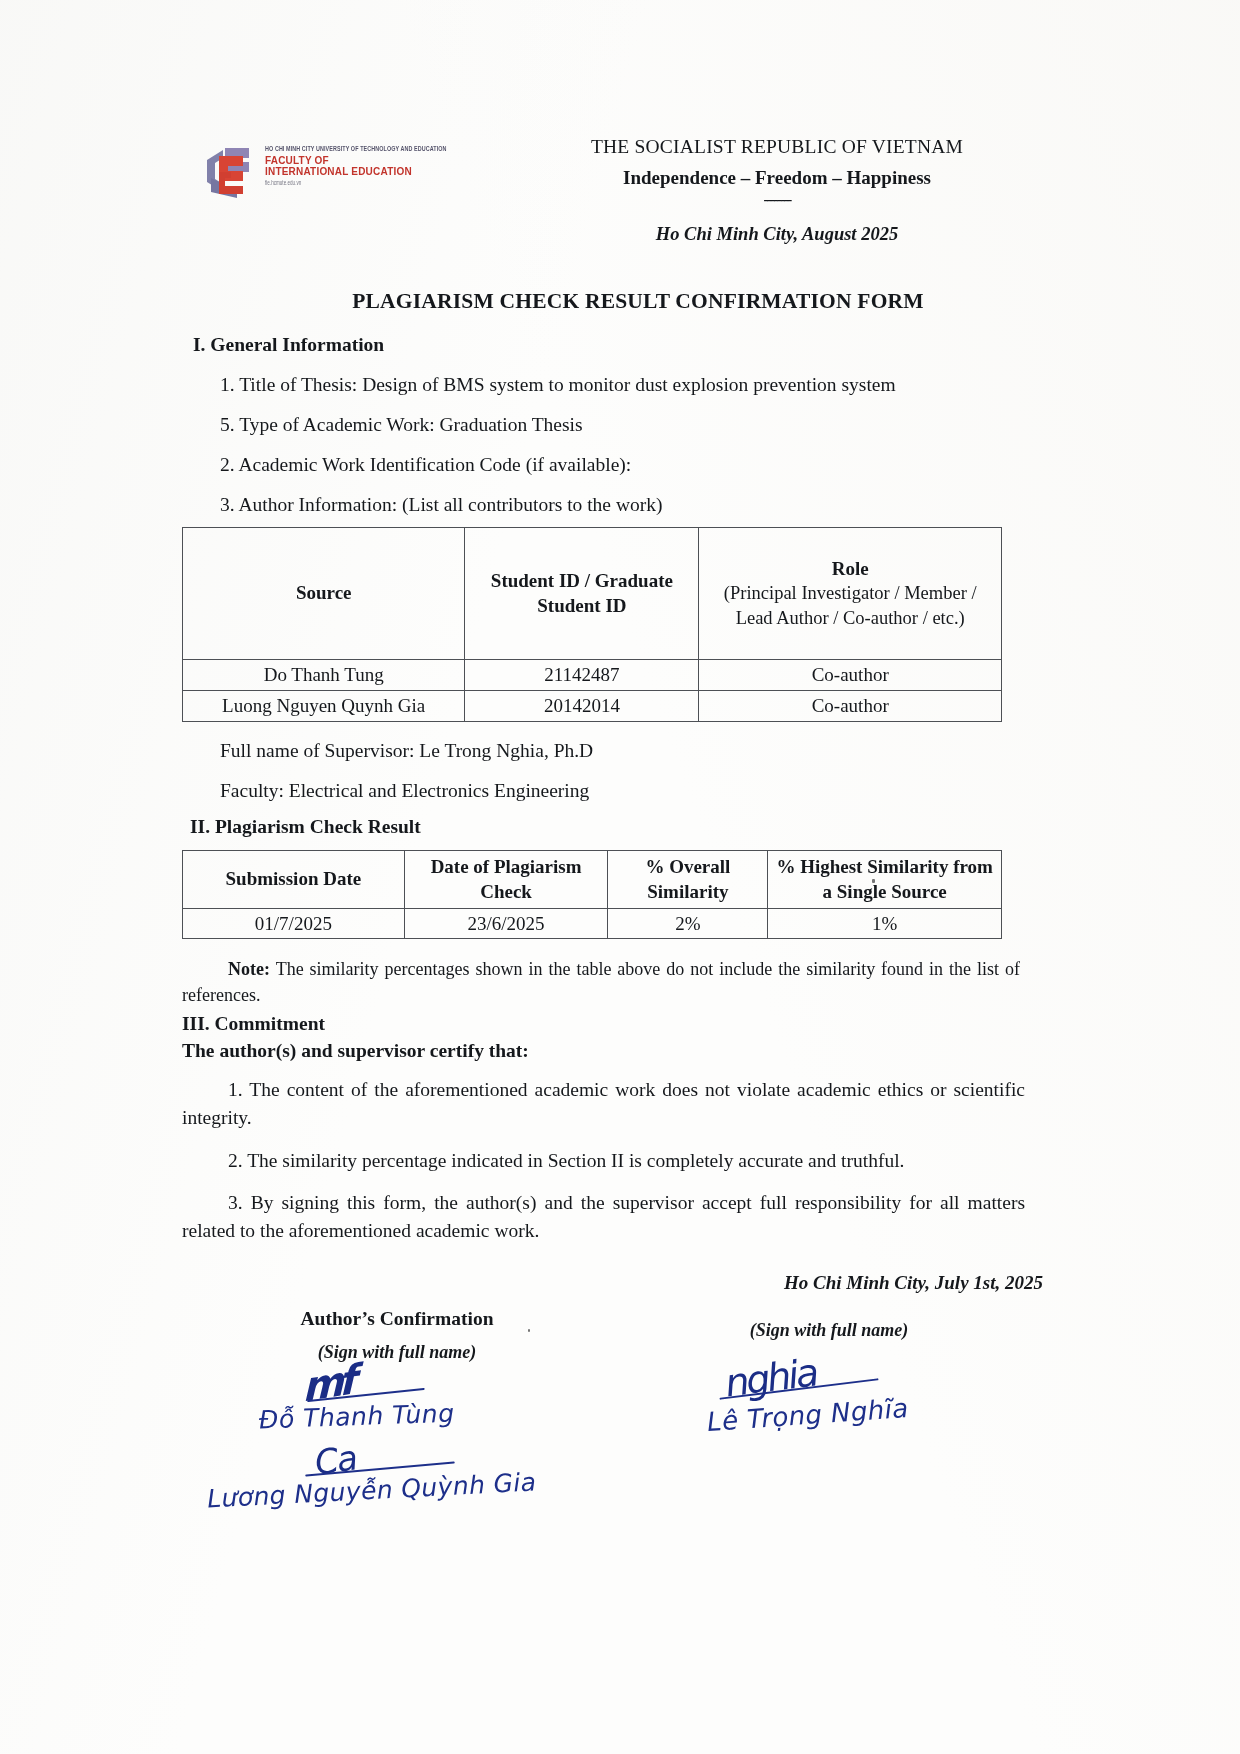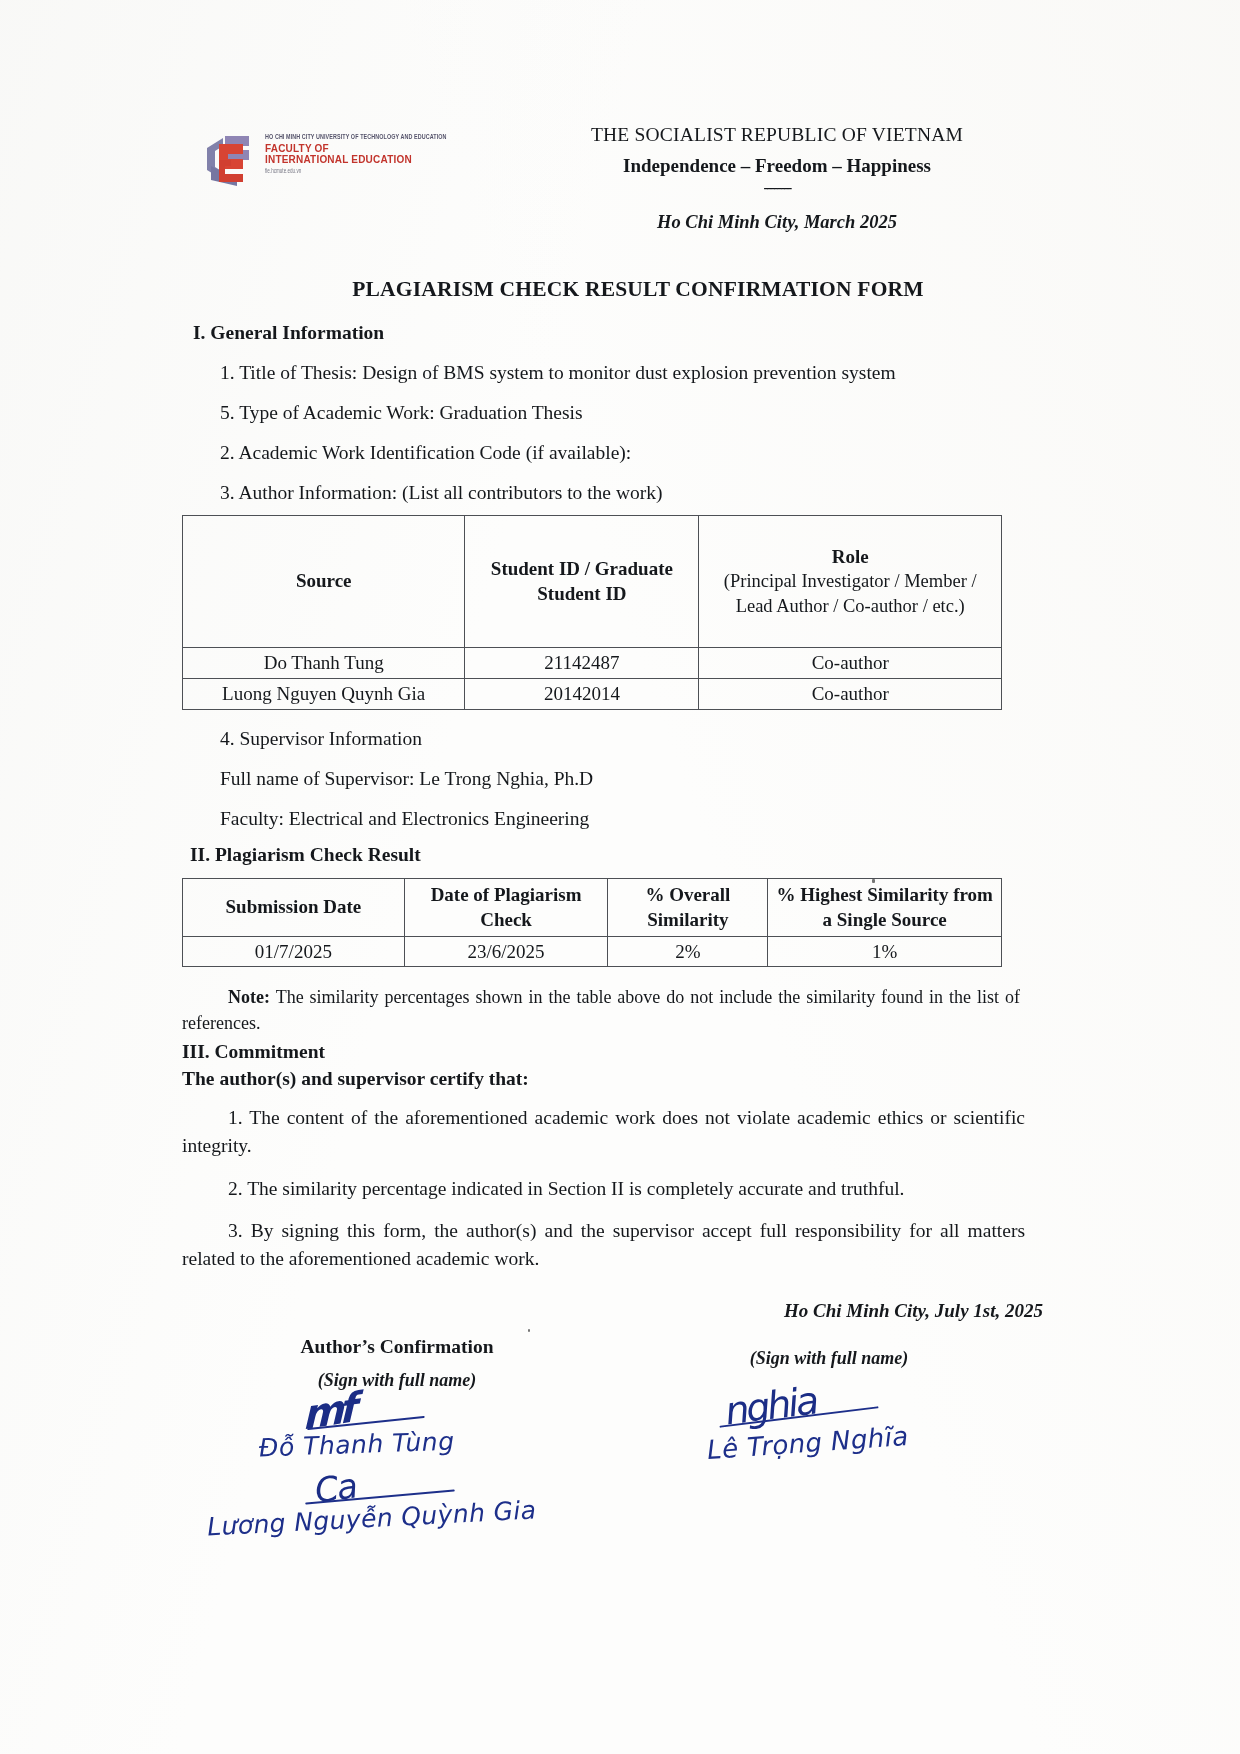--- a/index.html
+++ b/index.html
@@ -20,21 +20,21 @@
     inset: 0;
     background:
       linear-gradient(105deg, rgba(246,246,244,0.65) 0%, rgba(255,255,255,0) 38%),
       linear-gradient(250deg, rgba(247,246,243,0.6) 0%, rgba(255,255,255,0) 45%),
       #fdfdfc;
   }
 
   .content {
     position: absolute;
     left: 135px;
-    top: 0;
+    top: 12px;
     width: 970px;
   }
 
   
   .hdr {
     display: flex;
     align-items: flex-start;
     padding-top: 124px;
   }
   .logo-block {
@@ -337,21 +337,21 @@
           <div class="logo-fac1">FACULTY OF</div>
           <div class="logo-fac2">INTERNATIONAL EDUCATION</div>
           <div class="logo-url">fie.hcmute.edu.vn</div>
         </div>
       </div>
 
       <div class="nation">
         <div class="l1">THE SOCIALIST REPUBLIC OF VIETNAM</div>
         <div class="l2">Independence – Freedom – Happiness</div>
         <div class="dash">--------</div>
-        <div class="place">Ho Chi Minh City, March 2025</div>
+        <div class="place">Ho Chi Minh City, August 2025</div>
       </div>
     </div>
 
     <div class="doc-title">PLAGIARISM CHECK RESULT CONFIRMATION FORM</div>
 
     <div class="sect">I. General Information</div>
 
     <div class="li">1. Title of Thesis: Design of BMS system to monitor dust explosion prevention system</div>
     <div class="li">5. Type of Academic Work: Graduation Thesis</div>
     <div class="li">2. Academic Work Identification Code (if available):</div>
@@ -373,21 +373,20 @@
         <td>Co-author</td>
       </tr>
       <tr>
         <td>Luong Nguyen Quynh Gia</td>
         <td>20142014</td>
         <td>Co-author</td>
       </tr>
     </tbody>
       </table>
 
-    <div class="li">4. Supervisor Information</div>
     <div class="li">Full name of Supervisor: Le Trong Nghia, Ph.D</div>
     <div class="li">Faculty: Electrical and Electronics Engineering</div>
 
     <div class="sect tight">II. Plagiarism Check Result</div>
 
     <table class="t-result">
       <tbody>
           <tr>
         <th class="r1">Submission Date</th>
         <th class="r2">Date of Plagiarism Check</th>

